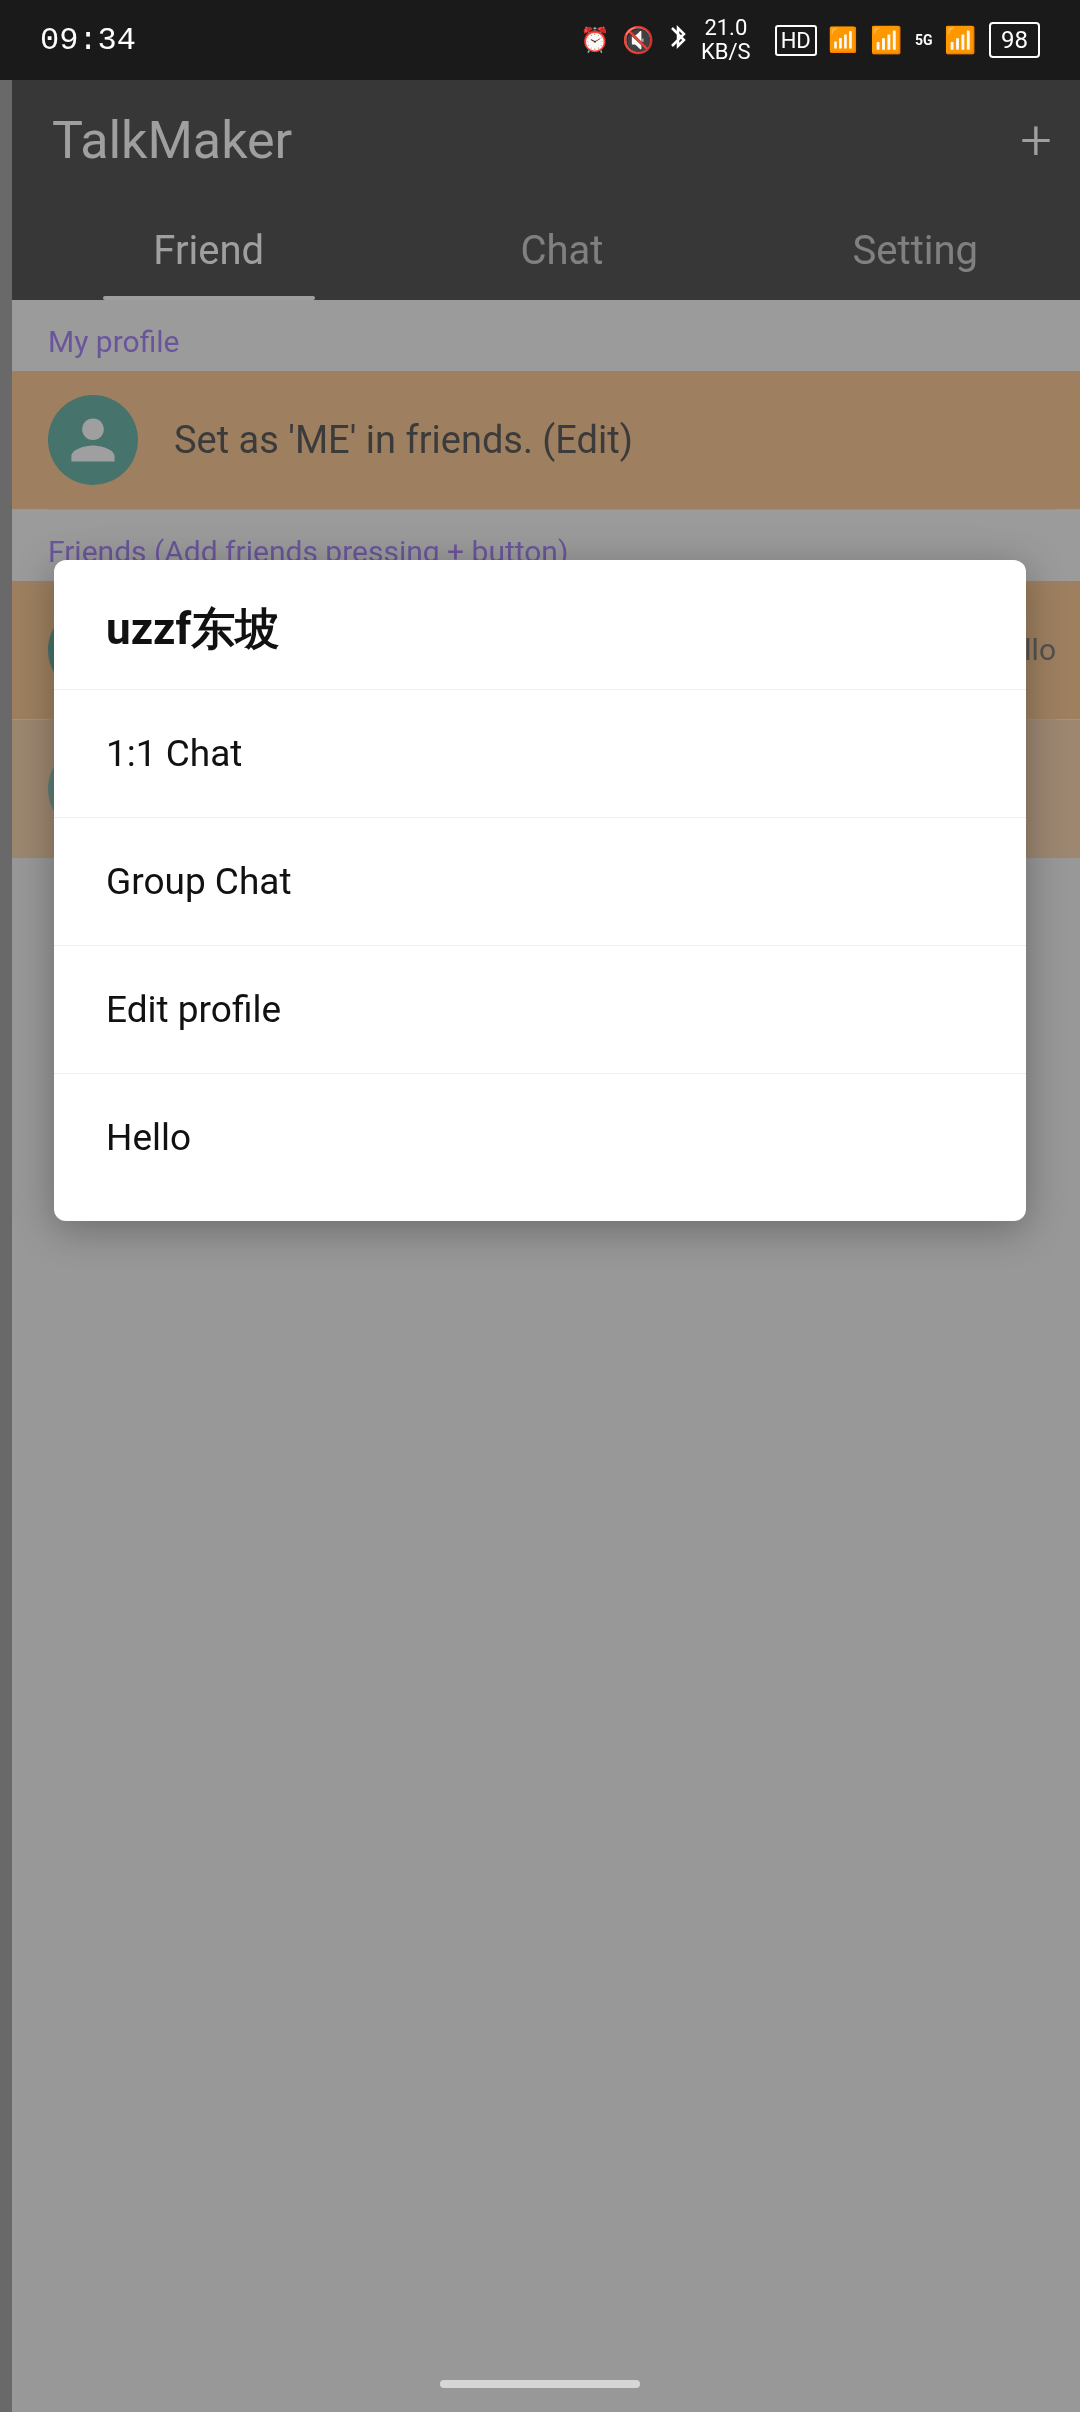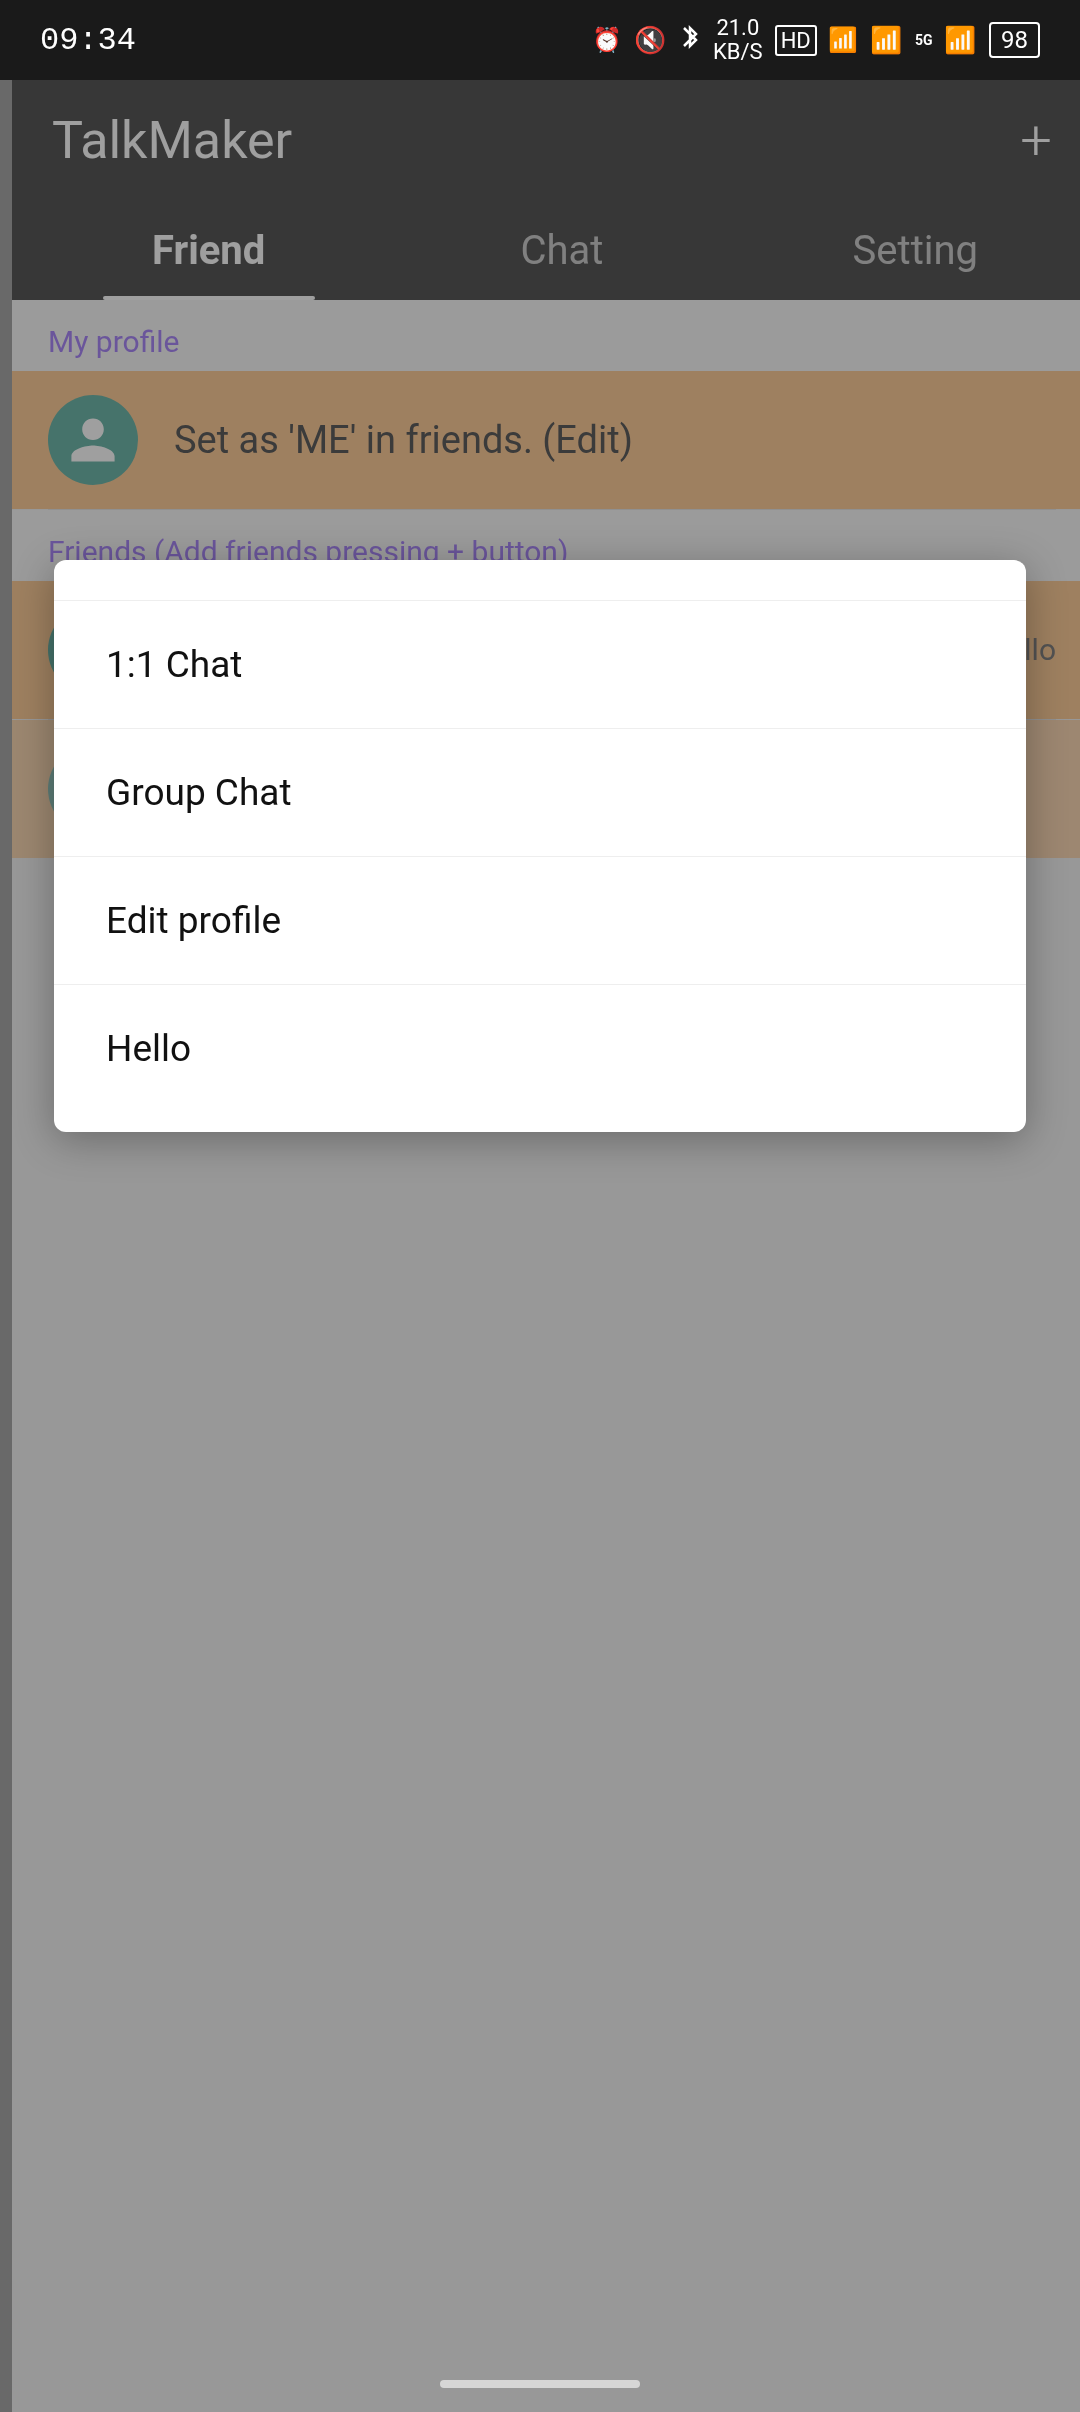--- a/index.html
+++ b/index.html
@@ -69,21 +69,21 @@
       justify-content: center;
       color: rgba(255,255,255,0.7);
       font-size: 40px;
       font-weight: 400;
       cursor: pointer;
       position: relative;
     }
 
     .tab-item.active {
       color: #ffffff;
-      font-weight: 700;
+      font-weight: 400;
       margin-left: 20px;
     }
 
     .tab-item.active::after {
       content: '';
       position: absolute;
       bottom: 0;
       left: 20%;
       width: 60%;
       height: 4px;
@@ -230,21 +230,21 @@
     <span style="font-size:26px;">🔇</span>
 
     <span style="font-size:26px;">
       <svg width="22" height="28" viewBox="0 0 22 28" fill="white">
         <polyline points="5,5 17,17 11,23 11,5 17,11 5,23" stroke="white" stroke-width="2.5" fill="none"></polyline>
       </svg>
     </span>
 
     <span style="font-size:22px; line-height:1.1; text-align:center;">21.0<br>KB/S</span>
 
-    <span style="font-size:22px; border:2px solid white; padding:1px 4px; border-radius:3px;">HD</span>
+    <span style="font-size:22px; border:2px solid white; padding:1px 4px; border-radius:3px;margin-left:12px;">HD</span>
 
     <span>📶</span>
 
     <span style="font-size:26px;">📶</span>
     <span style="font-size:14px; font-weight:700;">5G</span>
     <span style="font-size:26px;">📶</span>
 
     <span style="border:2px solid white; border-radius:4px; padding:2px 10px; font-size:24px; display:inline-flex; align-items:center; gap:4px;">
       <span>98</span>
     </span>
@@ -309,20 +309,21 @@
     <div class="friend-info">
       <div class="friend-name"></div>
     </div>
   </div>
 
 </div>
 
 <div class="overlay-dim"></div>
 
 <div class="context-menu">
+  <div class="context-title">uzzf东坡</div>
 
   <div class="context-divider"></div>
   <div class="context-item">1:1 Chat</div>
 
   <div class="context-divider"></div>
   <div class="context-item">Group Chat</div>
 
   <div class="context-divider"></div>
   <div class="context-item">Edit profile</div>
 

